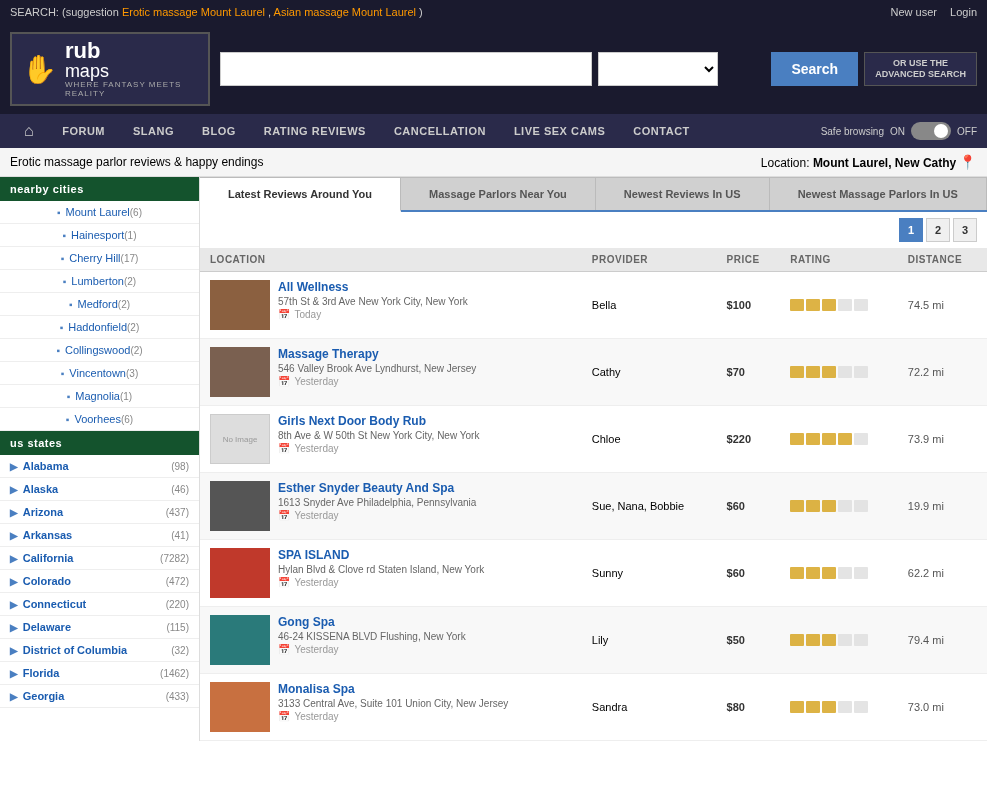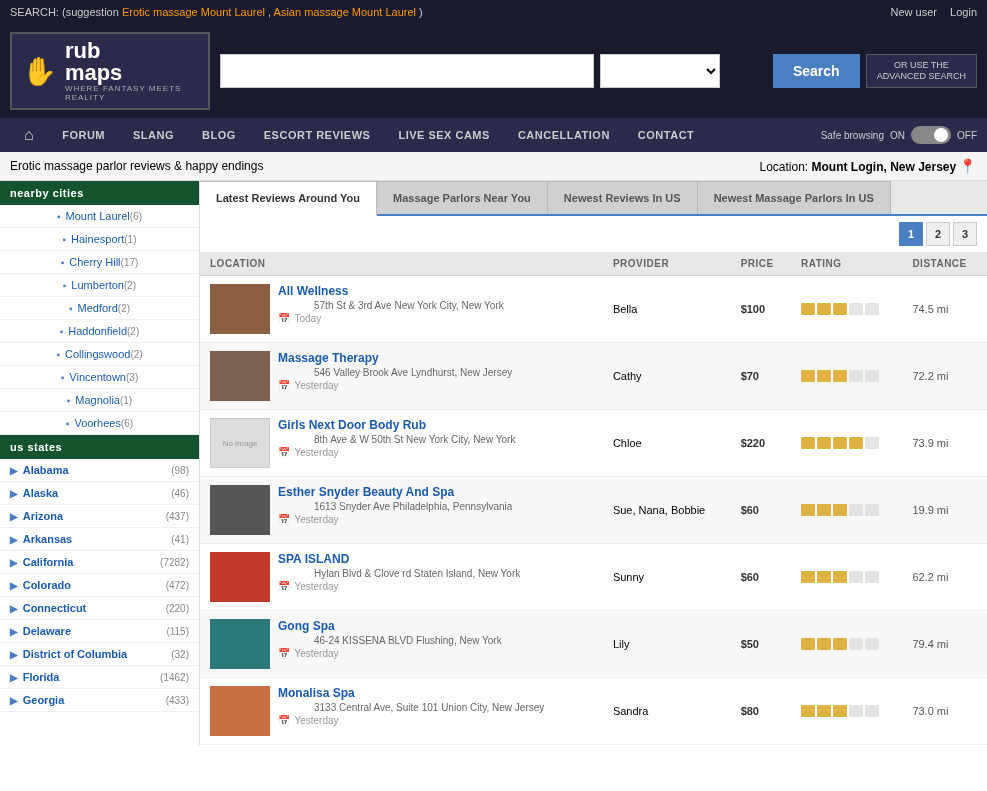--- a/index.html
+++ b/index.html
@@ -35,21 +35,21 @@
     .logo-box {
       background: #2a2a4a;
       border: 2px solid #555;
       padding: 6px 10px;
       display: flex;
       align-items: center;
       gap: 8px;
     }
     .logo-text { color: #fff; }
     .logo-text .rub { font-size: 22px; font-weight: bold; color: #fff; line-height: 1; }
-    .logo-text .maps { font-size: 22px; font-weight: bold; color: #fff; line-height: 1; }
+    .logo-text .maps { font-size: 18px; font-weight: normal; color: #fff; line-height: 1; }
     .logo-text .tagline { font-size: 8px; color: #aaa; letter-spacing: 1px; }
     .hand-icon { font-size: 28px; color: #fff; }
 
     .search-area {
       flex: 1;
       display: flex;
       align-items: center;
       gap: 6px;
     }
     .search-input {
@@ -82,20 +82,21 @@
     .advanced-search {
       background: #2a2a4a;
       color: #ccc;
       border: 1px solid #555;
       height: 34px;
       padding: 0 10px;
       font-size: 10px;
       cursor: pointer;
       text-align: center;
       line-height: 1.2;
+      font-weight: bold;
     }
     .advanced-search span { display: block; font-size: 9px; }
 
     .nav-bar {
       background: #2a2a4a;
       display: flex;
       align-items: center;
       padding: 0 10px;
     }
     .nav-bar a {
@@ -197,21 +198,21 @@
       padding: 0;
     }
 
     
     .tabs-row {
       display: flex;
       background: #e8e8e8;
       border-bottom: 2px solid #4a7fc1;
     }
     .tab {
-      padding: 10px 16px;
+      padding: 10px 28px;
       cursor: pointer;
       font-size: 11px;
       font-weight: bold;
       color: #555;
       background: #d0d0d0;
       border-right: 1px solid #bbb;
       border-top: 1px solid #bbb;
     }
     .tab.active {
       background: #fff;
@@ -287,21 +288,21 @@
       border: 1px solid #ccc;
       display: flex;
       align-items: center;
       justify-content: center;
       font-size: 8px;
       color: #999;
       flex-shrink: 0;
     }
 
     .listing-name { color: #1a5cb0; font-weight: bold; font-size: 12px; text-decoration: none; }
-    .listing-addr { color: #666; font-size: 10px; margin-top: 2px; margin-left: 36px; }
+    .listing-addr { color: #666; font-size: 10px; margin-top: 2px; }
     .listing-date { color: #999; font-size: 10px; margin-top: 2px; display: flex; align-items: center; gap: 4px; }
     .cal-icon { color: #888; font-size: 10px; }
 
     .location-cell { display: flex; gap: 8px; align-items: flex-start; }
     .location-info-cell {}
 
     .price-cell { color: #333; font-size: 11px; font-weight: bold; }
 
     .rating-bar {
       display: flex;
@@ -358,39 +359,39 @@
       <span>ADVANCED SEARCH</span>
     </button>
   </div>
 </div>
 
 <div class="nav-bar">
   <a href="#" class="nav-home">⌂</a>
   <a href="#">FORUM</a>
   <a href="#">SLANG</a>
   <a href="#">BLOG</a>
-  <a href="#">ESCORT REVIEWS</a>
+  <a href="#">RATING REVIEWS</a>
+  <a href="#">CANCELLATION</a>
   <a href="#">LIVE SEX CAMS</a>
-  <a href="#">CANCELLATION</a>
   <a href="#">CONTACT</a>
   <div class="safe-browsing">
     <span>Safe browsing</span>
     <span>ON</span>
     <div class="toggle-track">
       <div class="toggle-thumb"></div>
     </div>
     <span>OFF</span>
   </div>
 </div>
 
 <div class="breadcrumb-bar">
   <span>Erotic massage parlor reviews &amp; happy endings</span>
   <div>
     <span>Location:</span>
-    <strong>Mount Login, New Jersey</strong>
+    <strong>Mount Laurel, New Cathy</strong>
     <span class="location-icon">📍</span>
   </div>
 </div>
 
 <div class="main-layout">
 
   <div class="sidebar">
     <div class="sidebar-section-title">nearby cities</div>
 
     <div class="sidebar-item">

